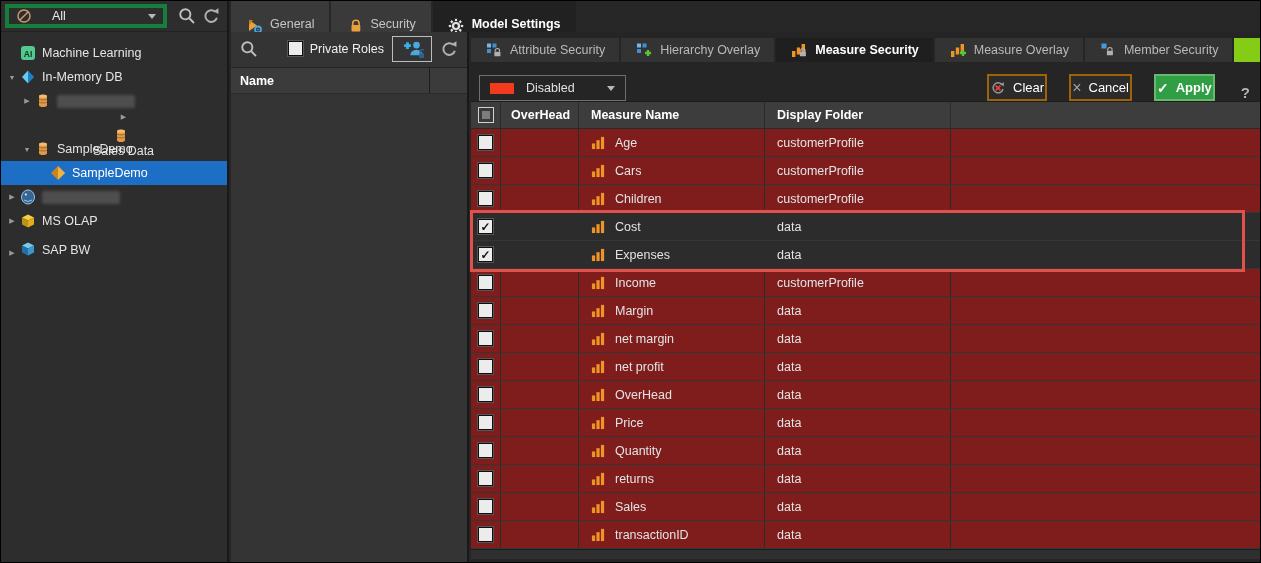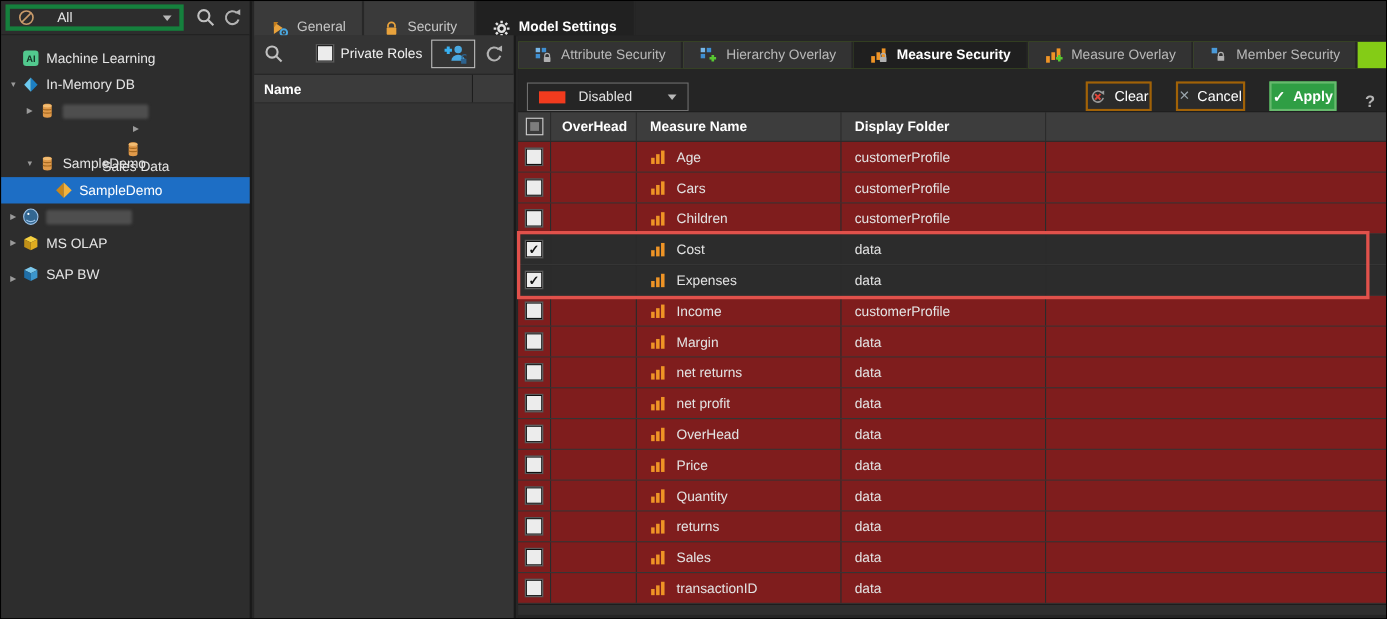--- a/index.html
+++ b/index.html
@@ -554,21 +554,21 @@
             </span>
             <span class="gc1"></span>
             <span class="gc2">
               <span class="icon bars">
                 <svg width="15" height="15" viewBox="0 0 16 16">
                   <rect x="1" y="9" width="3.4" height="6" fill="#ef9426"></rect>
                   <rect x="5.8" y="5.5" width="3.4" height="9.5" fill="#ef9426"></rect>
                   <rect x="10.6" y="2" width="3.4" height="13" fill="#ef9426"></rect>
                 </svg>
               </span>
-              <span>net returns</span>
+              <span>net margin</span>
             </span>
             <span class="gc3">data</span>
             <span class="gc4"></span>
           </div>
           <div class="grid-row">
             <span class="gc0">
               <span class="checkbox"></span>
             </span>
             <span class="gc1"></span>
             <span class="gc2">

